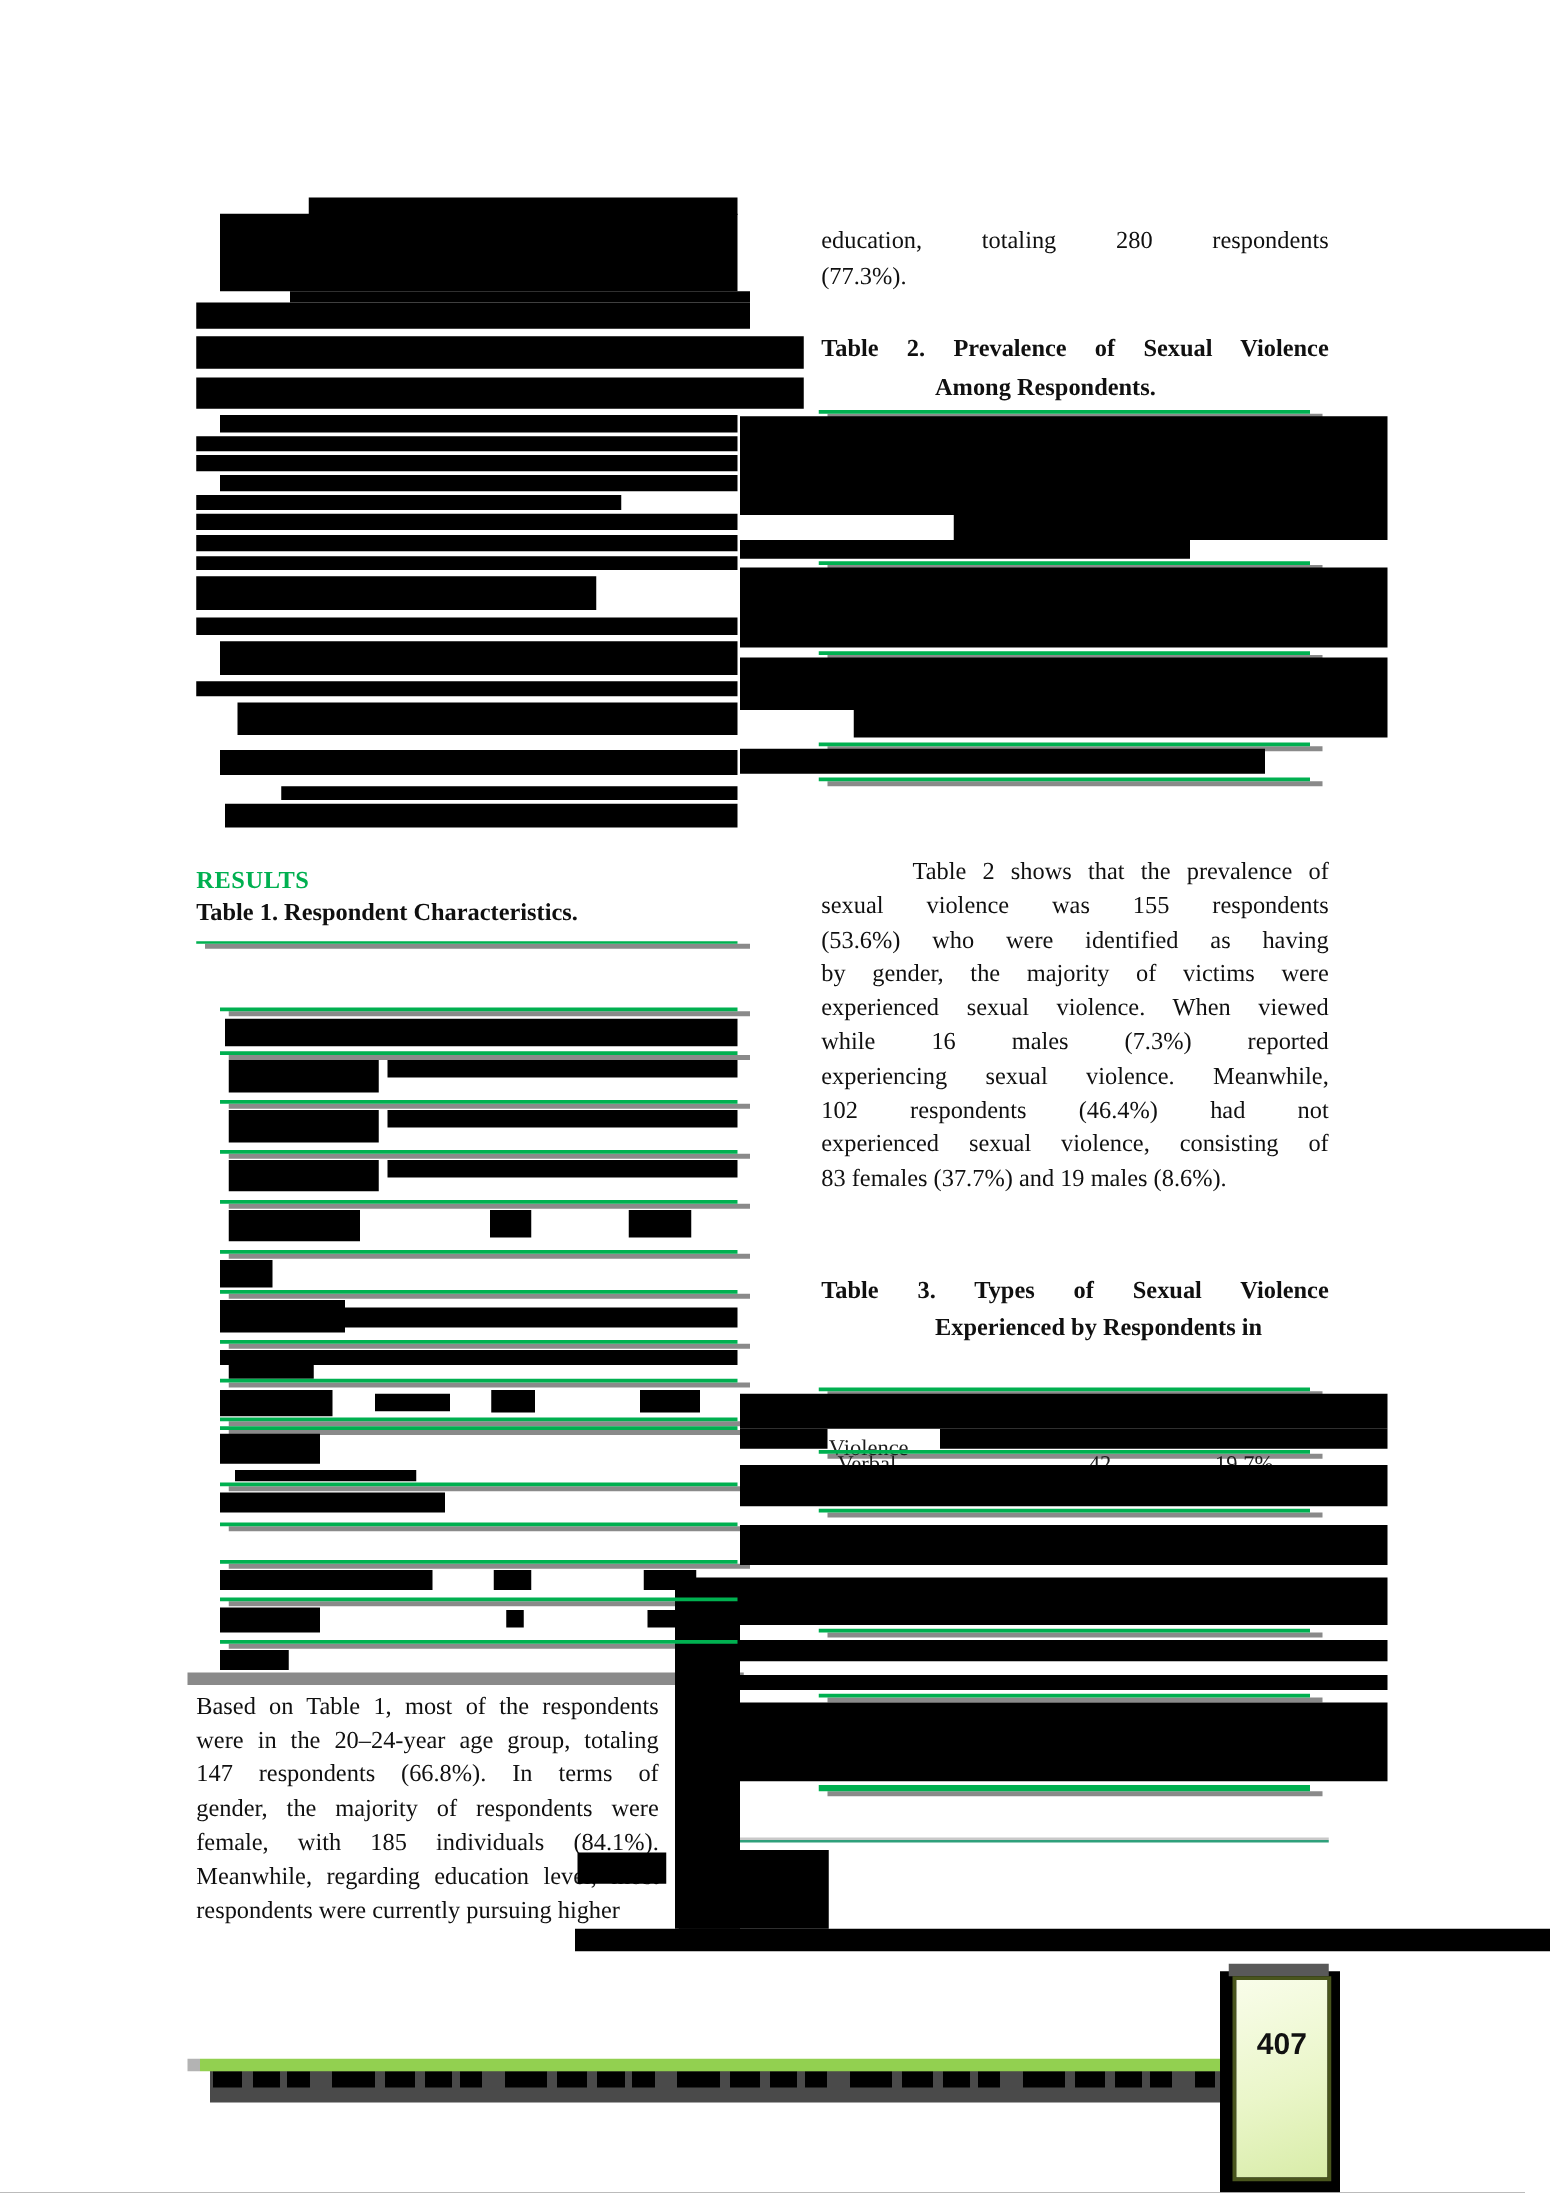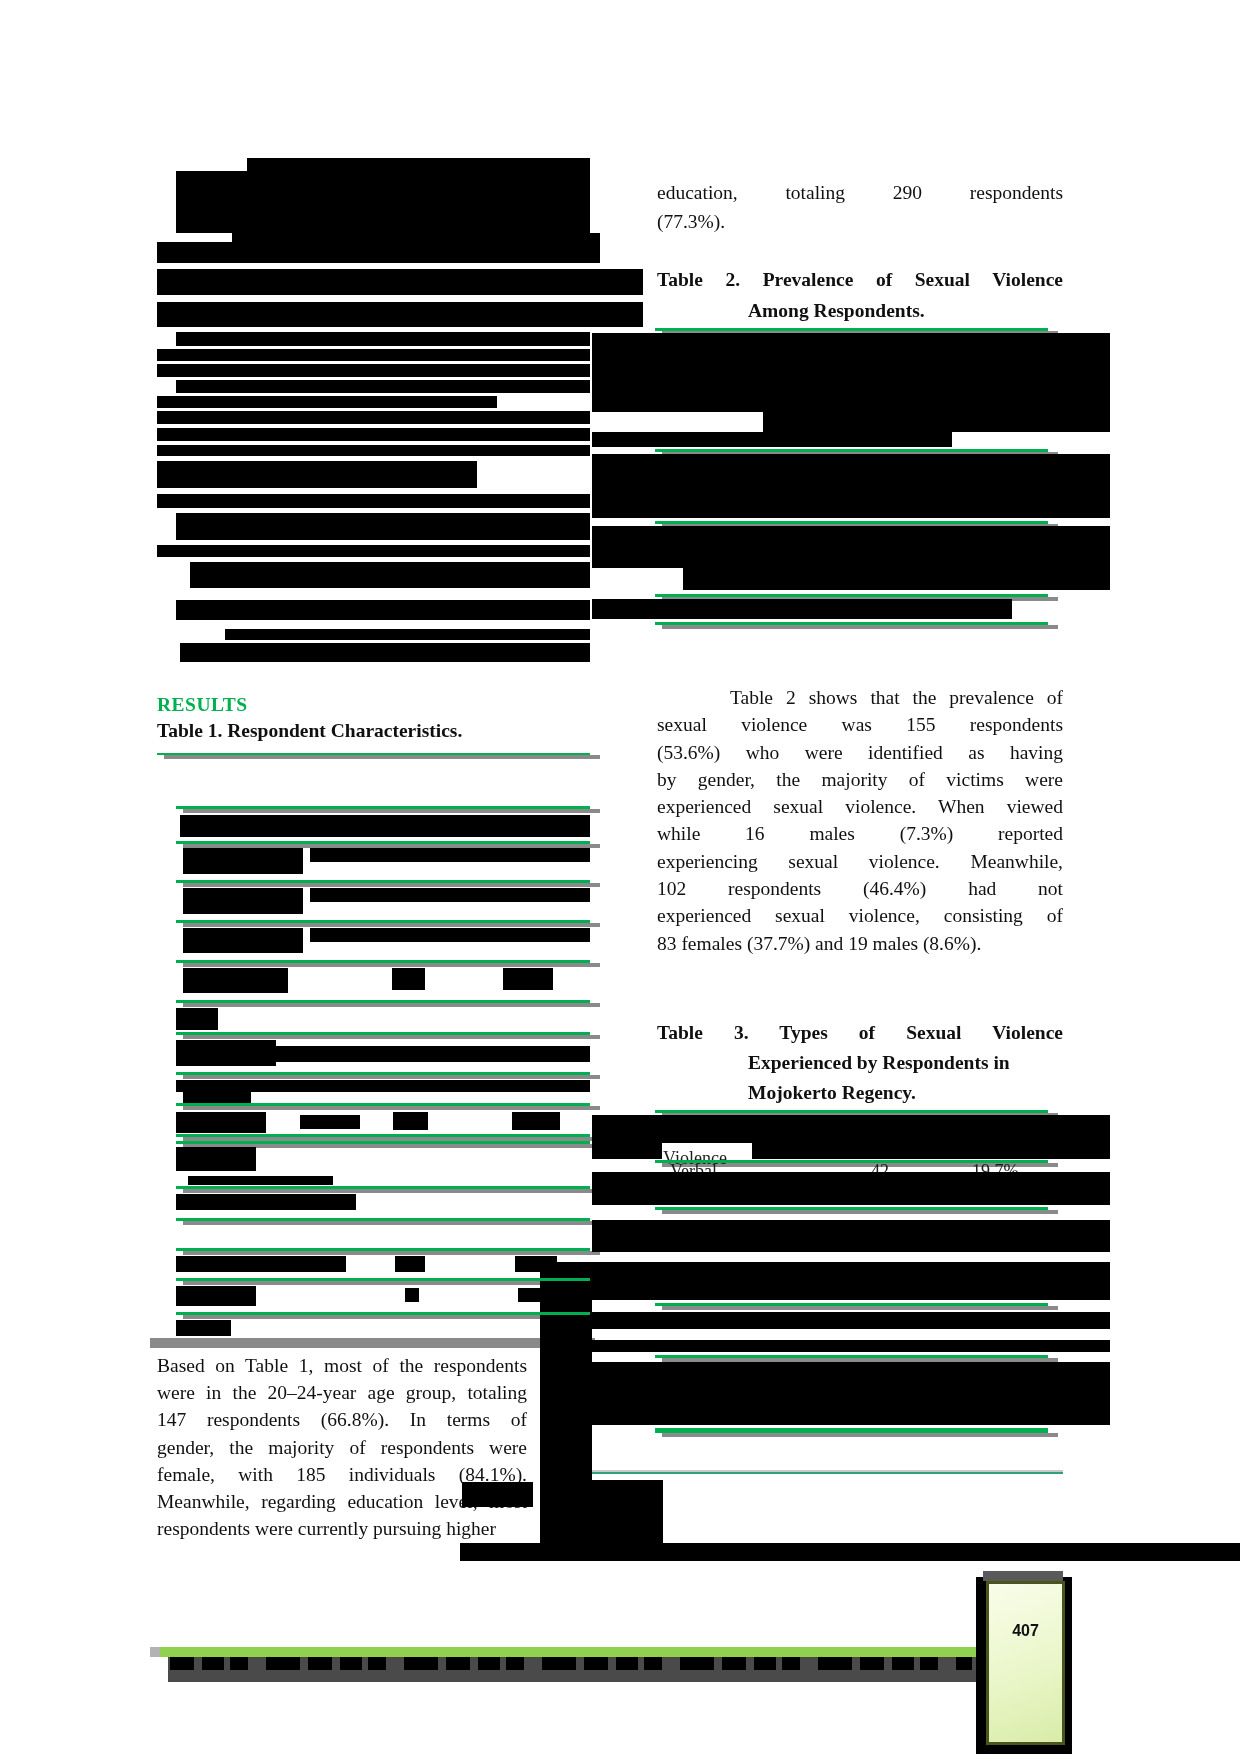--- a/index.html
+++ b/index.html
@@ -46,29 +46,29 @@
   #footer-redact .dashes{position:absolute;left:2px;top:1px;width:99%;height:13px;
      background:repeating-linear-gradient(90deg,#000 0 24px,rgba(0,0,0,0) 24px 32px,#000 32px 54px,
      rgba(0,0,0,0) 54px 60px,#000 60px 78px,rgba(0,0,0,0) 78px 96px,#000 96px 130px,rgba(0,0,0,0) 130px 138px);}
   
   #pgshadow{left:976px;top:1577px;width:96px;height:177px;background:#000;z-index:2;}
   #pgtop{left:983px;top:1571px;width:80px;height:10px;background:#595959;z-index:3;}
   #pgbox{left:986px;top:1581px;width:79px;height:164px;box-sizing:border-box;
          border:3px solid var(--boxborder,#49551d);
          background:linear-gradient(160deg,#f9fdea,#eaf6c9 55%,#d8eca8);z-index:4;}
   #pgnum{left:986px;top:1622px;width:79px;text-align:center;z-index:5;
-         font-family:"Liberation Sans", sans-serif;font-weight:bold;font-size:16px;color:#111;}
+         font-family:"Liberation Sans", sans-serif;font-weight:bold;font-size:24px;color:#111;}
 </style>
 </head>
 <body>
 
 <div class="page">
 
   <div id="rc-cont" class="para rc">
-    <div class="ln jl">education, totaling 290 respondents</div>
+    <div class="ln jl">education, totaling 280 respondents</div>
     <div class="ln nl">(77.3%).</div>
   </div>
 
   <div id="t2cap" class="para rc cap">
     <div class="ln jl">Table 2. Prevalence of Sexual Violence</div>
     <div class="ln nl ind2">Among Respondents.</div>
   </div>
 
   <div id="t2para" class="para rc ind">
     <div class="ln jl">Table 2 shows that the prevalence of</div>
@@ -79,21 +79,20 @@
     <div class="ln jl">while 16 males (7.3%) reported</div>
     <div class="ln jl">experiencing sexual violence. Meanwhile,</div>
     <div class="ln jl">102 respondents (46.4%) had not</div>
     <div class="ln jl">experienced sexual violence, consisting of</div>
     <div class="ln nl">83 females (37.7%) and 19 males (8.6%).</div>
   </div>
 
   <div id="t3cap" class="para rc cap">
     <div class="ln jl">Table 3. Types of Sexual Violence</div>
     <div class="ln nl ind2">Experienced by Respondents in</div>
-    <div class="ln nl ind2">Mojokerto Regency.</div>
   </div>
 
   <div id="frag-violence" class="frag b">Violence</div>
   <div id="f-l1" class="frag">Verbal</div>
   <div id="f-n1" class="frag">42</div>
   <div id="f-p1" class="frag">19.7%</div>
   <div id="f-l2" class="frag b">Verbal</div>
   <div id="f-n2" class="frag b">65</div>
   <div id="f-p2" class="frag b">29.5%</div>
 

